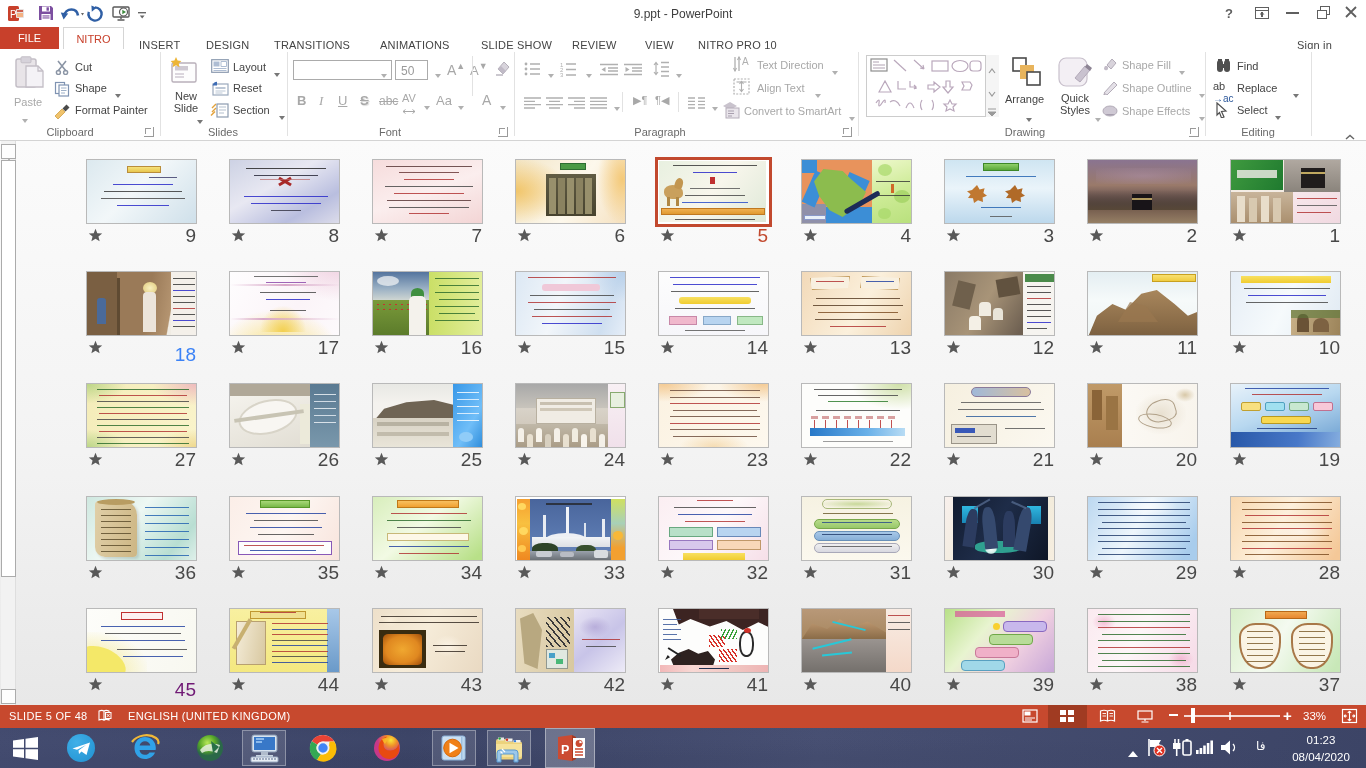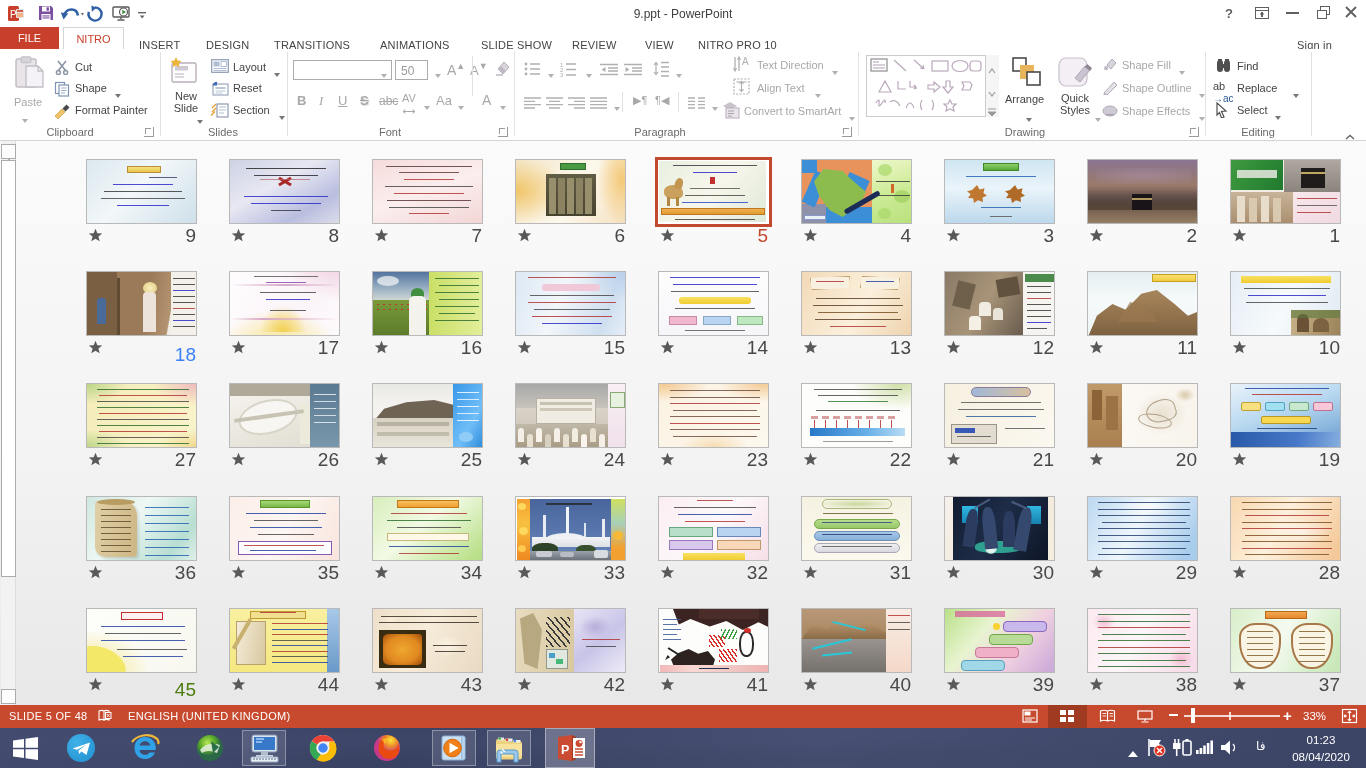--- a/index.html
+++ b/index.html
@@ -1008,21 +1008,21 @@
     <i style="top:3px;left:34px;width:42px;height:8px;background:#fdf0f0;border:1px solid #c03030"></i>
     <i style="top:17px;left:13.5px;width:84px;height:1.3px;background:#2040a0;opacity:.82"></i>
     <i style="top:24px;left:17.5px;width:76px;height:1.3px;background:#444;opacity:.82"></i>
     <i style="top:31px;left:13.5px;width:84px;height:1.3px;background:#2040a0;opacity:.82"></i>
     <i style="top:40px;left:30px;width:70px;height:1.3px;background:#444;opacity:.82"></i>
     <i style="top:47px;left:36px;width:60px;height:1.3px;background:#2040a0;opacity:.82"></i>
   </div>
 <div class="star" style="left:88px;top:677px"><svg width="15" height="15" viewBox="0 0 24 24">
       <path d="M12 1 l2.9 7.2 7.8 0.5 -6 5 1.9 7.6 -6.6-4.2 -6.6 4.2 1.9-7.6 -6-5 7.8-0.5 z" fill="#595959"></path>
     </svg></div>
-<div class="num" style="left:85px;top:679px;color:#4d7c0f">45</div>
+<div class="num" style="left:85px;top:679px;color:#701a75">45</div>
 <div class="sl" style="left:229px;top:608px">
     <i style="inset:0;background:linear-gradient(#f8f0a0,#f4e880)"></i>
     <i style="top:0;right:0;width:12px;height:65px;background:linear-gradient(#a8c8e8,#6898c8)"></i>
     <i style="top:2px;left:20px;width:56px;height:8px;background:#f0e090;border:1px solid #c09830"></i>
     <i style="top:3px;left:30px;width:36px;height:1.3px;background:#b03030;opacity:.82"></i>
     <i style="top:12px;left:6px;width:30px;height:44px;background:linear-gradient(100deg,#f4ecd8,#d8c8a0);border:1px solid #b8a070"></i>
     <i style="top:8px;left:10px;width:4px;height:34px;background:#c8b070;transform:rotate(30deg)"></i>
     <i style="top:14.0px;left:42px;width:56px;height:1.3px;background:#b03030;opacity:.82"></i>
     <i style="top:19.5px;left:42px;width:56px;height:1.3px;background:#2040a0;opacity:.82"></i>
     <i style="top:25.0px;left:42px;width:56px;height:1.3px;background:#b03030;opacity:.82"></i>

